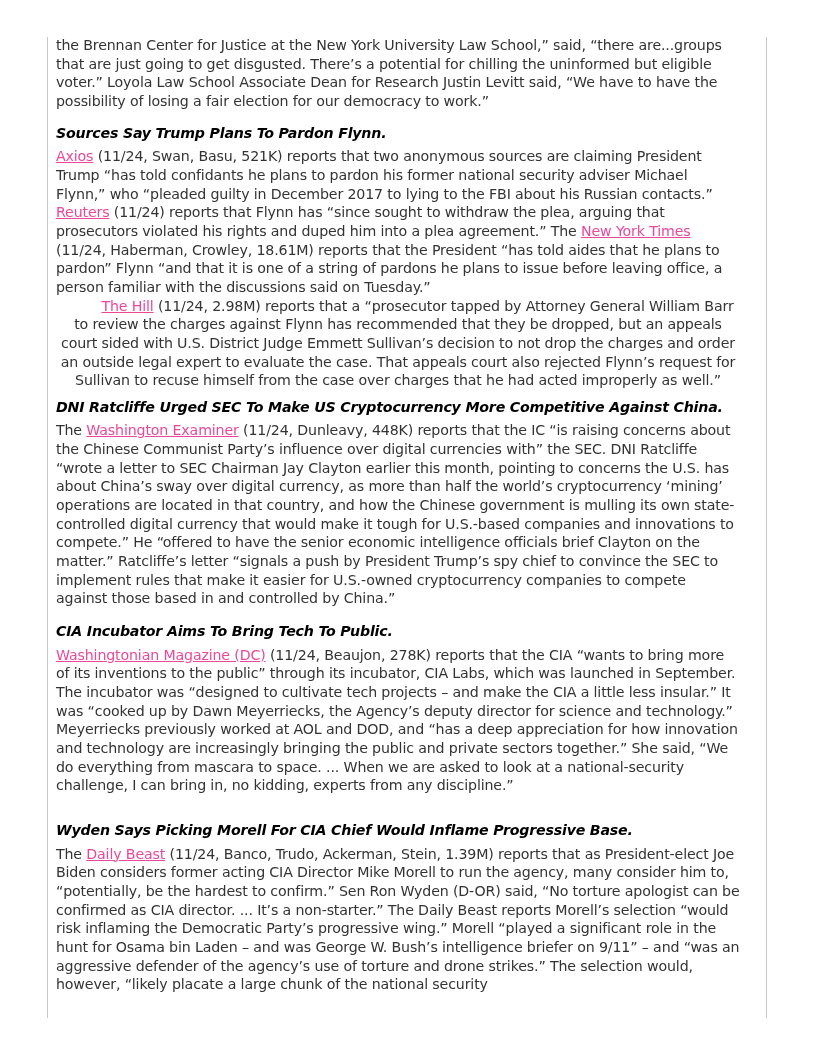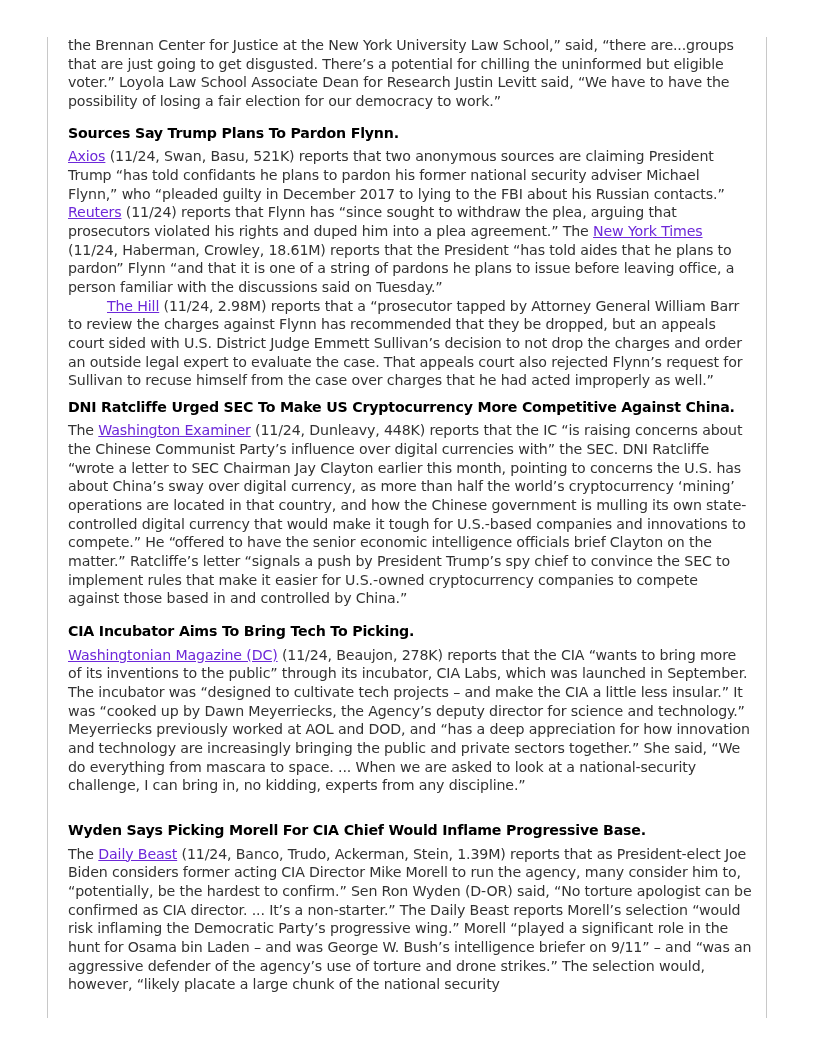--- a/index.html
+++ b/index.html
@@ -7,42 +7,43 @@
   .page {
     position: absolute;
     left: 47px; top: 37px;
     width: 720px; height: 981px;
     border-left: 1px solid #c8c8c8;
     border-right: 1px solid #c8c8c8;
     box-sizing: border-box;
   }
   .content {
     position: absolute;
-    left: 68px; top: 36px;
+    left: 56px; top: 36px;
     width: 684px;
     font-family: "DejaVu Sans", sans-serif;
     font-size: 14.2px;
     line-height: 18.65px;
     color: #333333;
     letter-spacing: -0.15px;
   }
   p { margin: 0; }
   h3 {
     margin: 0;
     font-family: "DejaVu Sans", sans-serif;
     font-weight: bold;
     font-size: 14.2px;
     line-height: 18.65px;
     color: #000000;
     letter-spacing: -0.2px;
+    font-style: italic;
   }
   .sec { margin-top: 9px; }
   .sec h3 { margin-bottom: 5px; }
-  .indent { text-indent: 39px; }
-  a { color: #6d28d9; text-decoration: underline; }
+  .indent { text-indent: 39px; text-align: center; }
+  a { color: #ec4899; text-decoration: underline; }
 </style>
 </head>
 <body>
 
 <div class="page"></div>
 
 <div class="content">
 
   <p>the Brennan Center for Justice at the New York University Law School,” said, “there are...groups that are just going to get disgusted. There’s a potential for chilling the uninformed but eligible voter.” Loyola Law School Associate Dean for Research Justin Levitt said, “We have to have the possibility of losing a fair election for our democracy to work.”</p>
 
@@ -51,21 +52,21 @@
     <p><a href="#">Axios</a><span> (11/24, Swan, Basu, 521K) reports that two anonymous sources are claiming President Trump “has told confidants he plans to pardon his former national security adviser Michael Flynn,” who “pleaded guilty in December 2017 to lying to the FBI about his Russian contacts.” </span><a href="#">Reuters</a><span> (11/24) reports that Flynn has “since sought to withdraw the plea, arguing that prosecutors violated his rights and duped him into a plea agreement.” The </span><a href="#">New York Times</a><span> (11/24, Haberman, Crowley, 18.61M) reports that the President “has told aides that he plans to pardon” Flynn “and that it is one of a string of pardons he plans to issue before leaving office, a person familiar with the discussions said on Tuesday.”</span></p>
     <p class="indent"><a href="#">The Hill</a><span> (11/24, 2.98M) reports that a “prosecutor tapped by Attorney General William Barr to review the charges against Flynn has recommended that they be dropped, but an appeals court sided with U.S. District Judge Emmett Sullivan’s decision to not drop the charges and order an outside legal expert to evaluate the case. That appeals court also rejected Flynn’s request for Sullivan to recuse himself from the case over charges that he had acted improperly as well.”</span></p>
   </div>
 
   <div class="sec" style="margin-top:8px;">
     <h3>DNI Ratcliffe Urged SEC To Make US Cryptocurrency More Competitive Against China.</h3>
     <p><span>The </span><a href="#">Washington Examiner</a><span> (11/24, Dunleavy, 448K) reports that the IC “is raising concerns about the Chinese Communist Party’s influence over digital currencies with” the SEC. DNI Ratcliffe “wrote a letter to SEC Chairman Jay Clayton earlier this month, pointing to concerns the U.S. has about China’s sway over digital currency, as more than half the world’s cryptocurrency ‘mining’ operations are located in that country, and how the Chinese government is mulling its own state-controlled digital currency that would make it tough for U.S.-based companies and innovations to compete.” He “offered to have the senior economic intelligence officials brief Clayton on the matter.” Ratcliffe’s letter “signals a push by President Trump’s spy chief to convince the SEC to implement rules that make it easier for U.S.-owned cryptocurrency companies to compete against those based in and controlled by China.”</span></p>
   </div>
 
   <div class="sec" style="margin-top:14px;">
-    <h3>CIA Incubator Aims To Bring Tech To Picking.</h3>
+    <h3>CIA Incubator Aims To Bring Tech To Public.</h3>
     <p><a href="#">Washingtonian Magazine (DC)</a><span> (11/24, Beaujon, 278K) reports that the CIA “wants to bring more of its inventions to the public” through its incubator, CIA Labs, which was launched in September. The incubator was “designed to cultivate tech projects – and make the CIA a little less insular.” It was “cooked up by Dawn Meyerriecks, the Agency’s deputy director for science and technology.” Meyerriecks previously worked at AOL and DOD, and “has a deep appreciation for how innovation and technology are increasingly bringing the public and private sectors together.” She said, “We do everything from mascara to space. ... When we are asked to look at a national-security challenge, I can bring in, no kidding, experts from any discipline.”</span></p>
   </div>
 
   <div class="sec" style="margin-top:26px;">
     <h3>Wyden Says Picking Morell For CIA Chief Would Inflame Progressive Base.</h3>
     <p><span>The </span><a href="#">Daily Beast</a><span> (11/24, Banco, Trudo, Ackerman, Stein, 1.39M) reports that as President-elect Joe Biden considers former acting CIA Director Mike Morell to run the agency, many consider him to, “potentially, be the hardest to confirm.” Sen Ron Wyden (D-OR) said, “No torture apologist can be confirmed as CIA director. ... It’s a non-starter.” The Daily Beast reports Morell’s selection “would risk inflaming the Democratic Party’s progressive wing.” Morell “played a significant role in the hunt for Osama bin Laden – and was George W. Bush’s intelligence briefer on 9/11” – and “was an aggressive defender of the agency’s use of torture and drone strikes.” The selection would, however, “likely placate a large chunk of the national security</span></p>
   </div>
 
 </div>
 

